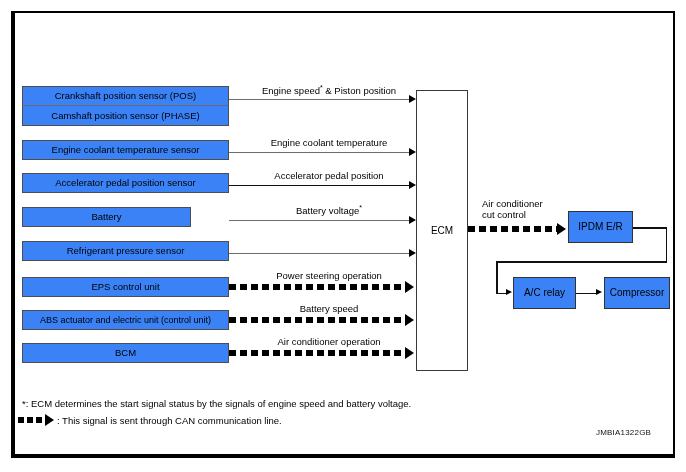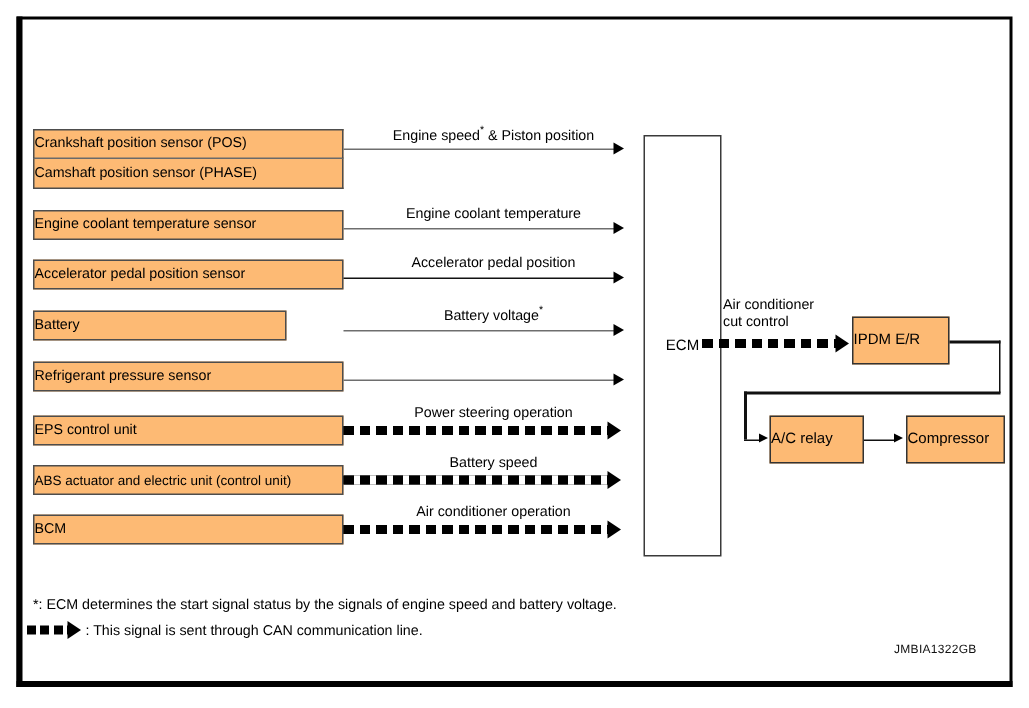--- a/index.html
+++ b/index.html
@@ -34,24 +34,24 @@
     left:11px; top:454px;
     width:664px; height:4px;
     background:#000;
   }
 
   
   .box{
     position:absolute;
     box-sizing:border-box;
     border:1px solid #4d4d4d;
-    background:#fdba74;
+    background:#3b82f6;
     display:flex;
     align-items:center;
-    justify-content:flex-start;
+    justify-content:center;
     font-size:9.5px;
     color:#000;
     line-height:1;
     white-space:nowrap;
   }
   .box.dark{ border-color:#333; }
   .box.stack-top{ border-bottom:1px solid #6a6a6a; }
   .box.stack-bottom{ border-top:none; }
 
   .ecm-box{
@@ -243,21 +243,21 @@
   <div class="sig-label center" style="left:244px; top:304px; width:170px;">
     <span>Battery speed</span>
   </div>
 
   <div class="can-line" style="left:229px; top:350px; width:178px;"></div>
   <div class="can-arrowhead" style="left:405px; top:347px;"></div>
   <div class="sig-label center" style="left:244px; top:337px; width:170px;">
     <span>Air conditioner operation</span>
   </div>
 
-  <div class="ecm-box" style="left:429px; top:90px; width:52px; height:281px;">
+  <div class="ecm-box" style="left:416px; top:90px; width:52px; height:281px;">
     <span>ECM</span>
   </div>
 
   <div class="can-line" style="left:468px; top:226px; width:91px;"></div>
   <div class="can-arrowhead" style="left:557px; top:223px;"></div>
   <div class="sig-label" style="left:482px; top:199px;">
     <span>Air conditioner</span><br>
     <span>cut control</span>
   </div>
 

